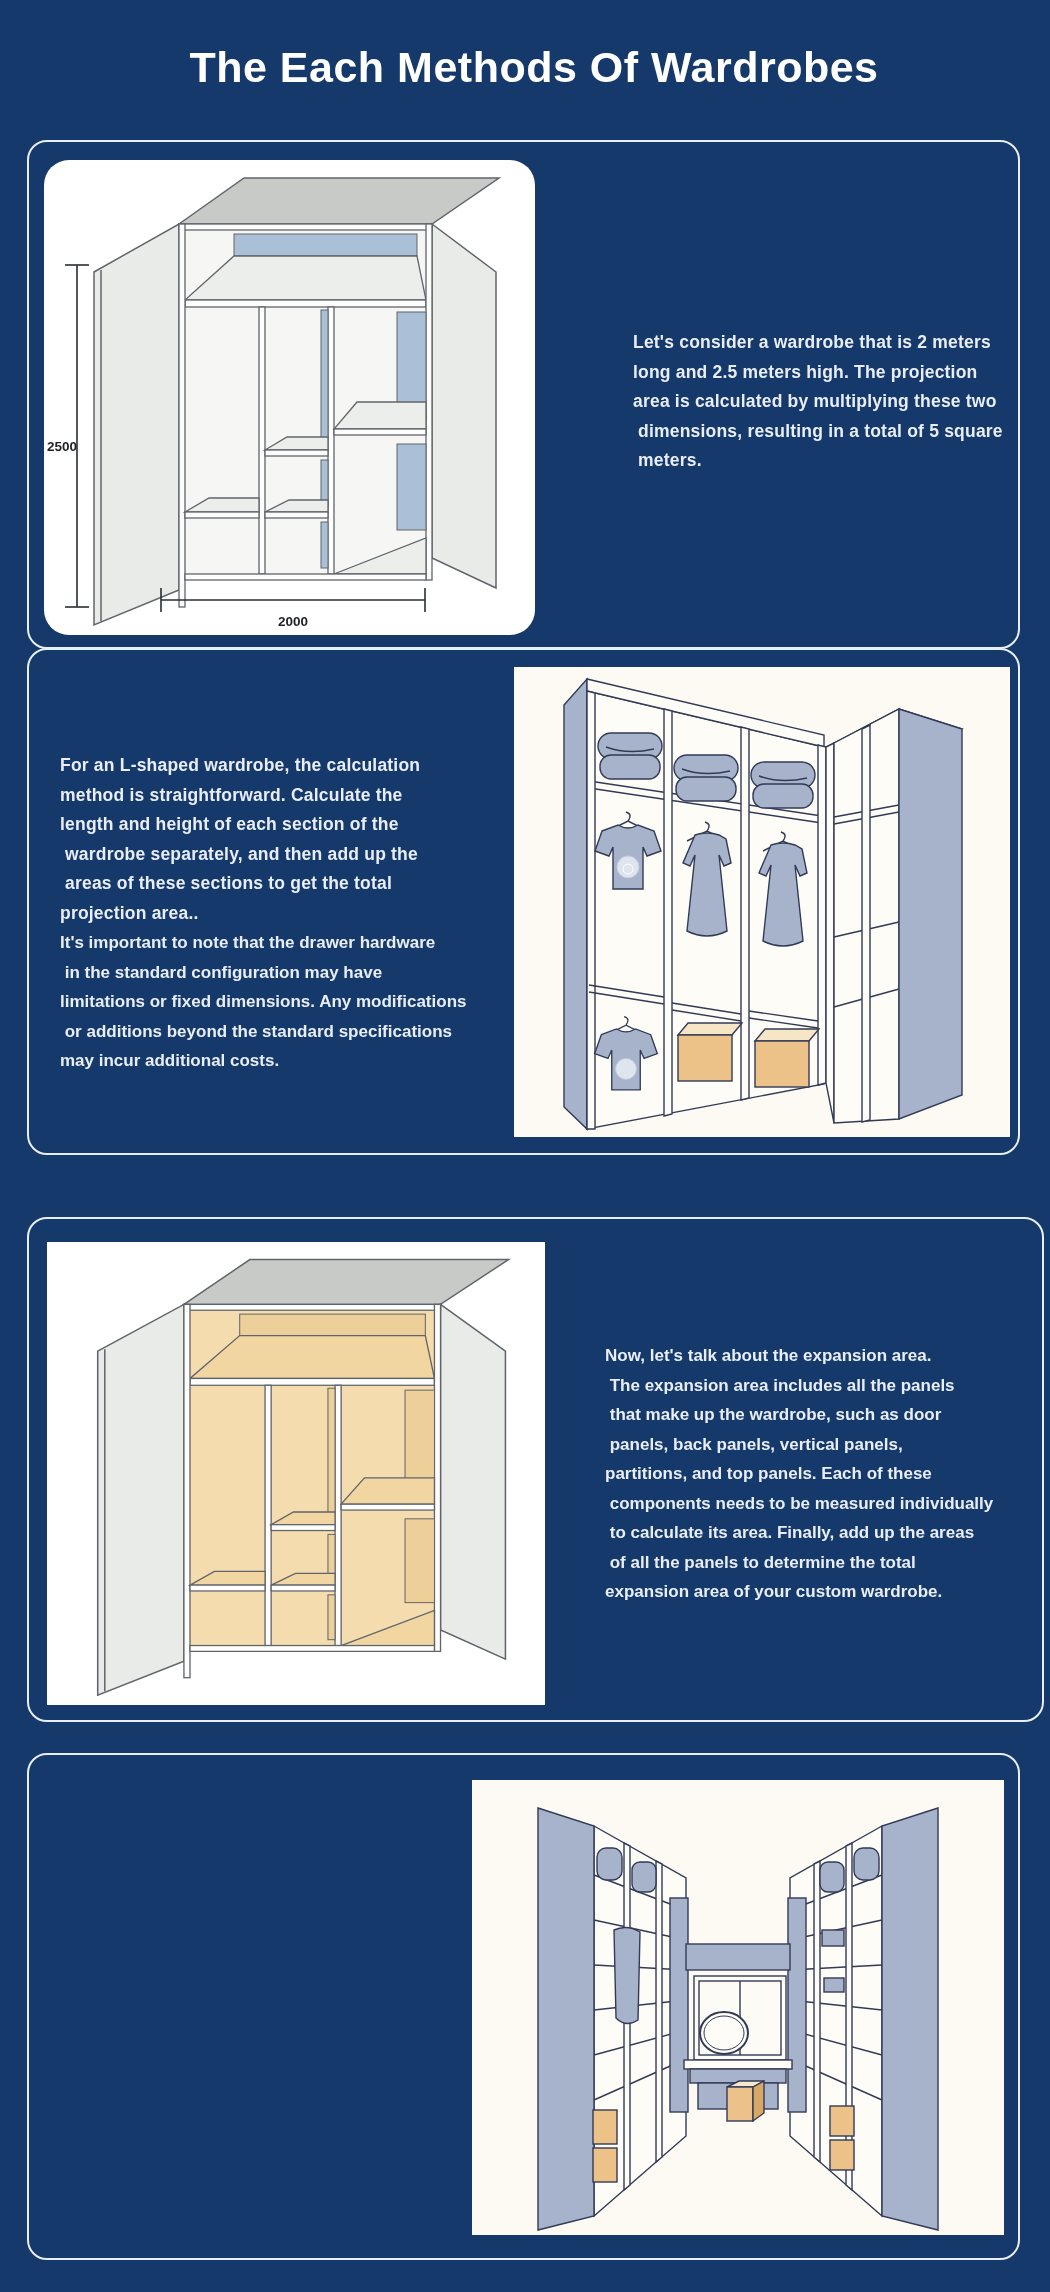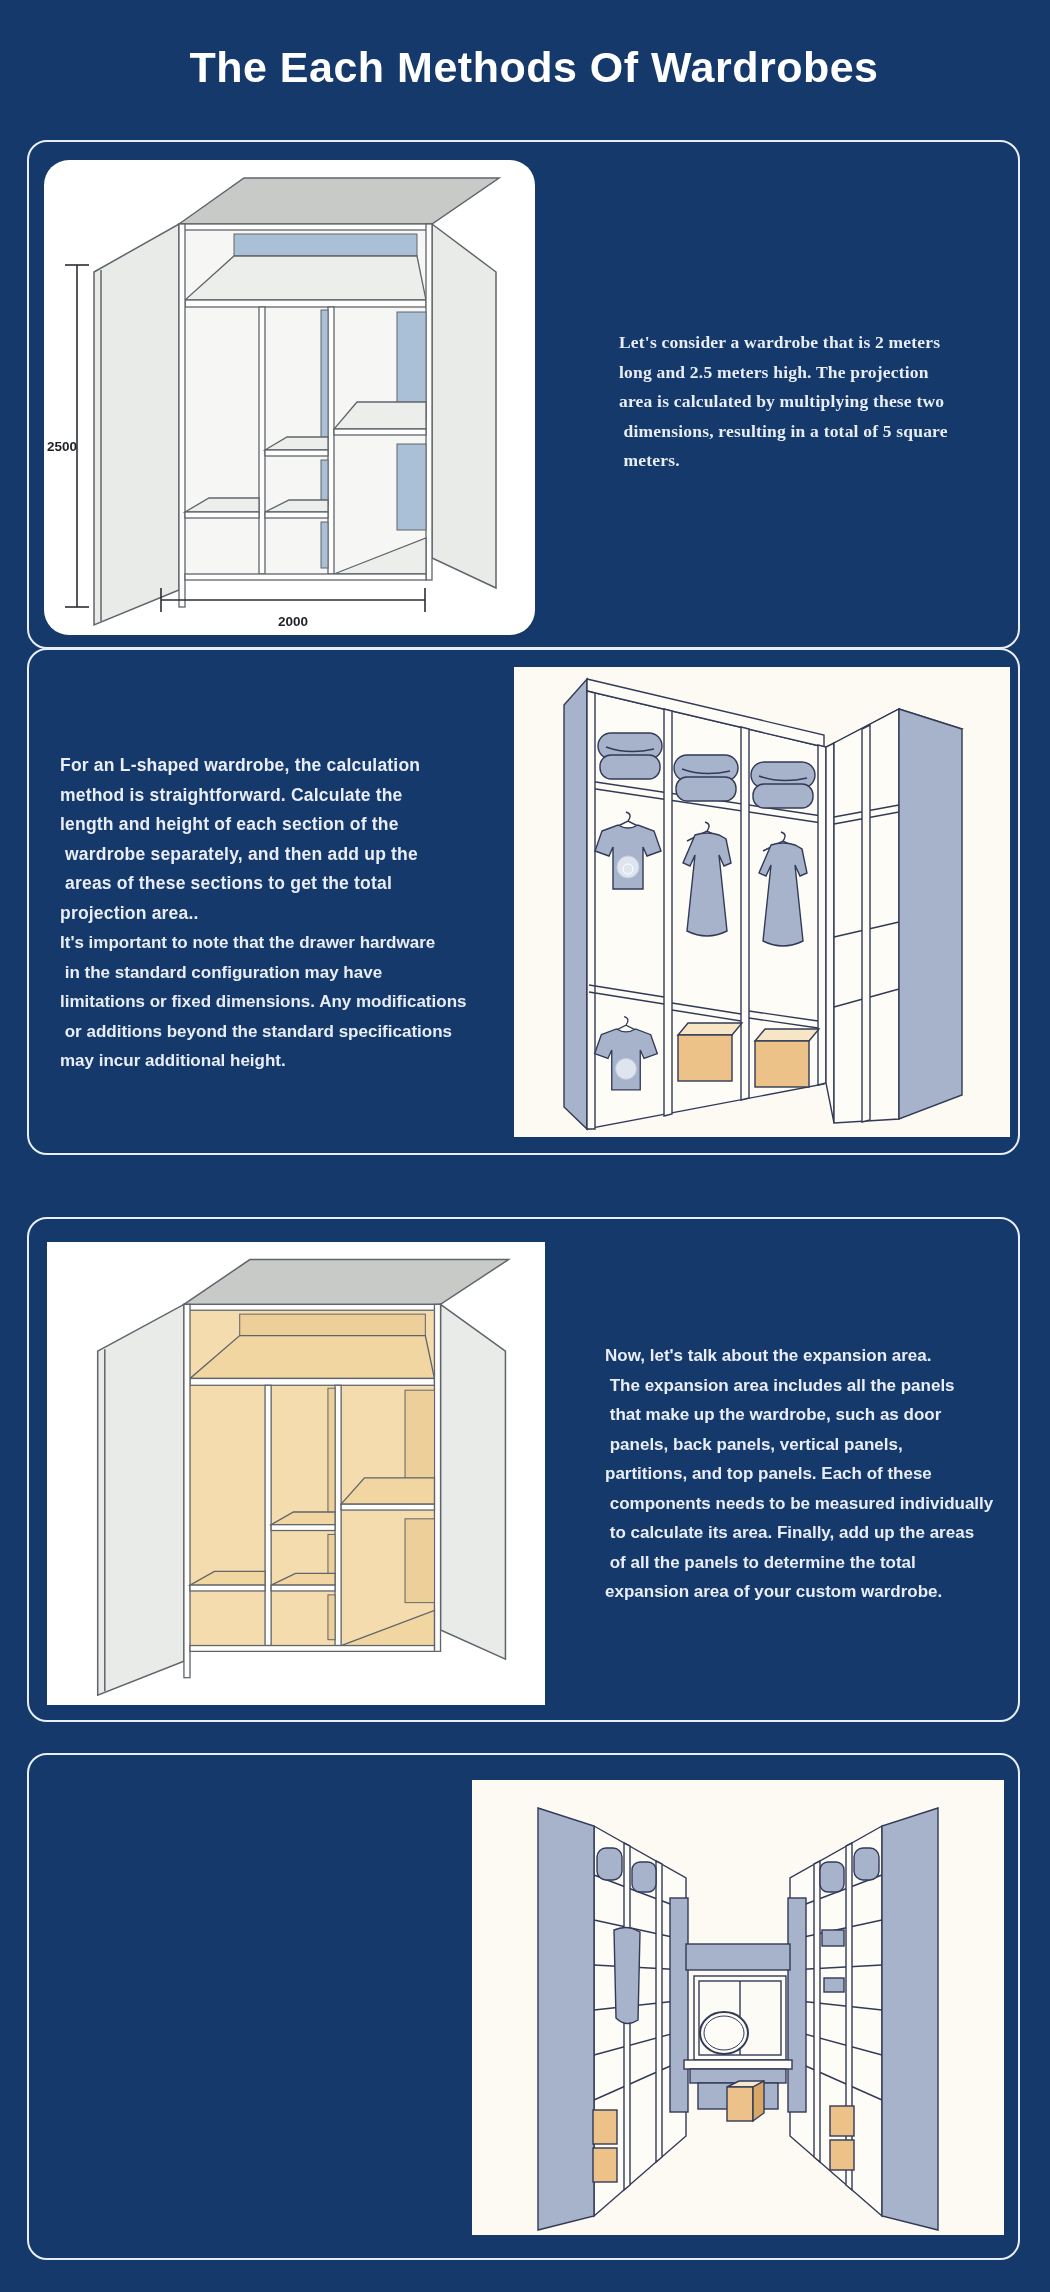--- a/index.html
+++ b/index.html
@@ -14,21 +14,21 @@
     text-align:center;text-indent:18px;
     color:#ffffff;font-size:43px;font-weight:700;letter-spacing:.5px;
   }
   .card{
     position:absolute;left:27px;width:989px;
     border:2px solid #e9eff8;border-radius:20px;
     background:transparent;
   }
   .card1{top:140px;height:505px;}
   .card2{top:648px;height:503px;}
-  .card3{top:1217px;height:501px;}
+  .card3{top:1217px;height:501px;padding-left:24px;}
   .card4{top:1753px;height:503px;}
   .illus{position:absolute;background:#ffffff;}
   .illus.cream{background:#fcfaf2;}
   .illus svg{display:block;width:100%;height:100%;}
   .blocktext{
     position:absolute;margin:0;
     color:#e9eef6;font-weight:700;font-size:17.5px;line-height:29.5px;
     letter-spacing:.2px;white-space:pre;
   }
   .blocktext .fontB{letter-spacing:0;font-size:17px;}
@@ -105,38 +105,38 @@
         <line x1="21" y1="105" x2="45" y2="105"></line>
         <line x1="21" y1="447" x2="45" y2="447"></line>
         <text x="18" y="291" text-anchor="middle">2500</text>
         <line x1="117" y1="440" x2="381" y2="440"></line>
         <line x1="117" y1="428" x2="117" y2="452"></line>
         <line x1="381" y1="428" x2="381" y2="452"></line>
         <text x="249" y="466" text-anchor="middle">2000</text>
       </g>
     </svg>
   </div>
-  <p class="blocktext" style="left:590px;top:186px;width:400px;font-family:Liberation Serif, serif;">Let's consider a wardrobe that is 2 meters
+  <p class="blocktext" style="left:604px;top:186px;width:400px;">Let's consider a wardrobe that is 2 meters
 long and 2.5 meters high. The projection
 area is calculated by multiplying these two
  dimensions, resulting in a total of 5 square
  meters.</p>
 </section>
 
 <section class="card card2">
   <p class="blocktext" style="left:31px;top:101px;width:470px;"><span>For an L-shaped wardrobe, the calculation
 method is straightforward. Calculate the
 length and height of each section of the
  wardrobe separately, and then add up the
  areas of these sections to get the total
 projection area..</span><br><span class="fontB">It's important to note that the drawer hardware
  in the standard configuration may have
 limitations or fixed dimensions. Any modifications
  or additions beyond the standard specifications
-may incur additional height.</span></p>
+may incur additional costs.</span></p>
   <div class="illus cream" style="left:485px;top:17px;width:496px;height:470px;">
     <svg class="wblue" viewBox="0 0 496 470">
       <defs>
         <path id="tshirt" d="M -26,6 L -10,0 Q 0,6 10,0 L 26,6 L 33,26 L 19,31 L 15,22 L 15,64 L -15,64 L -15,22 L -19,31 L -33,26 Z"></path>
         <path id="dress" d="M -12,0 Q 0,-4 12,0 L 19,4 L 24,28 L 17,31 L 12,20 L 20,96 Q 0,106 -20,96 L -12,20 L -17,31 L -24,28 Z"></path>
         <path id="hanger" d="M 0,-4 q 5,-7 -2,-9 M -20,6 L 0,-4 L 20,6"></path>
       </defs>
       <g>
         <polygon class="bluep" points="50,38 73,12 73,462 50,440"></polygon>
         <polygon class="white" points="73,24 310,80 310,417 73,462"></polygon>

